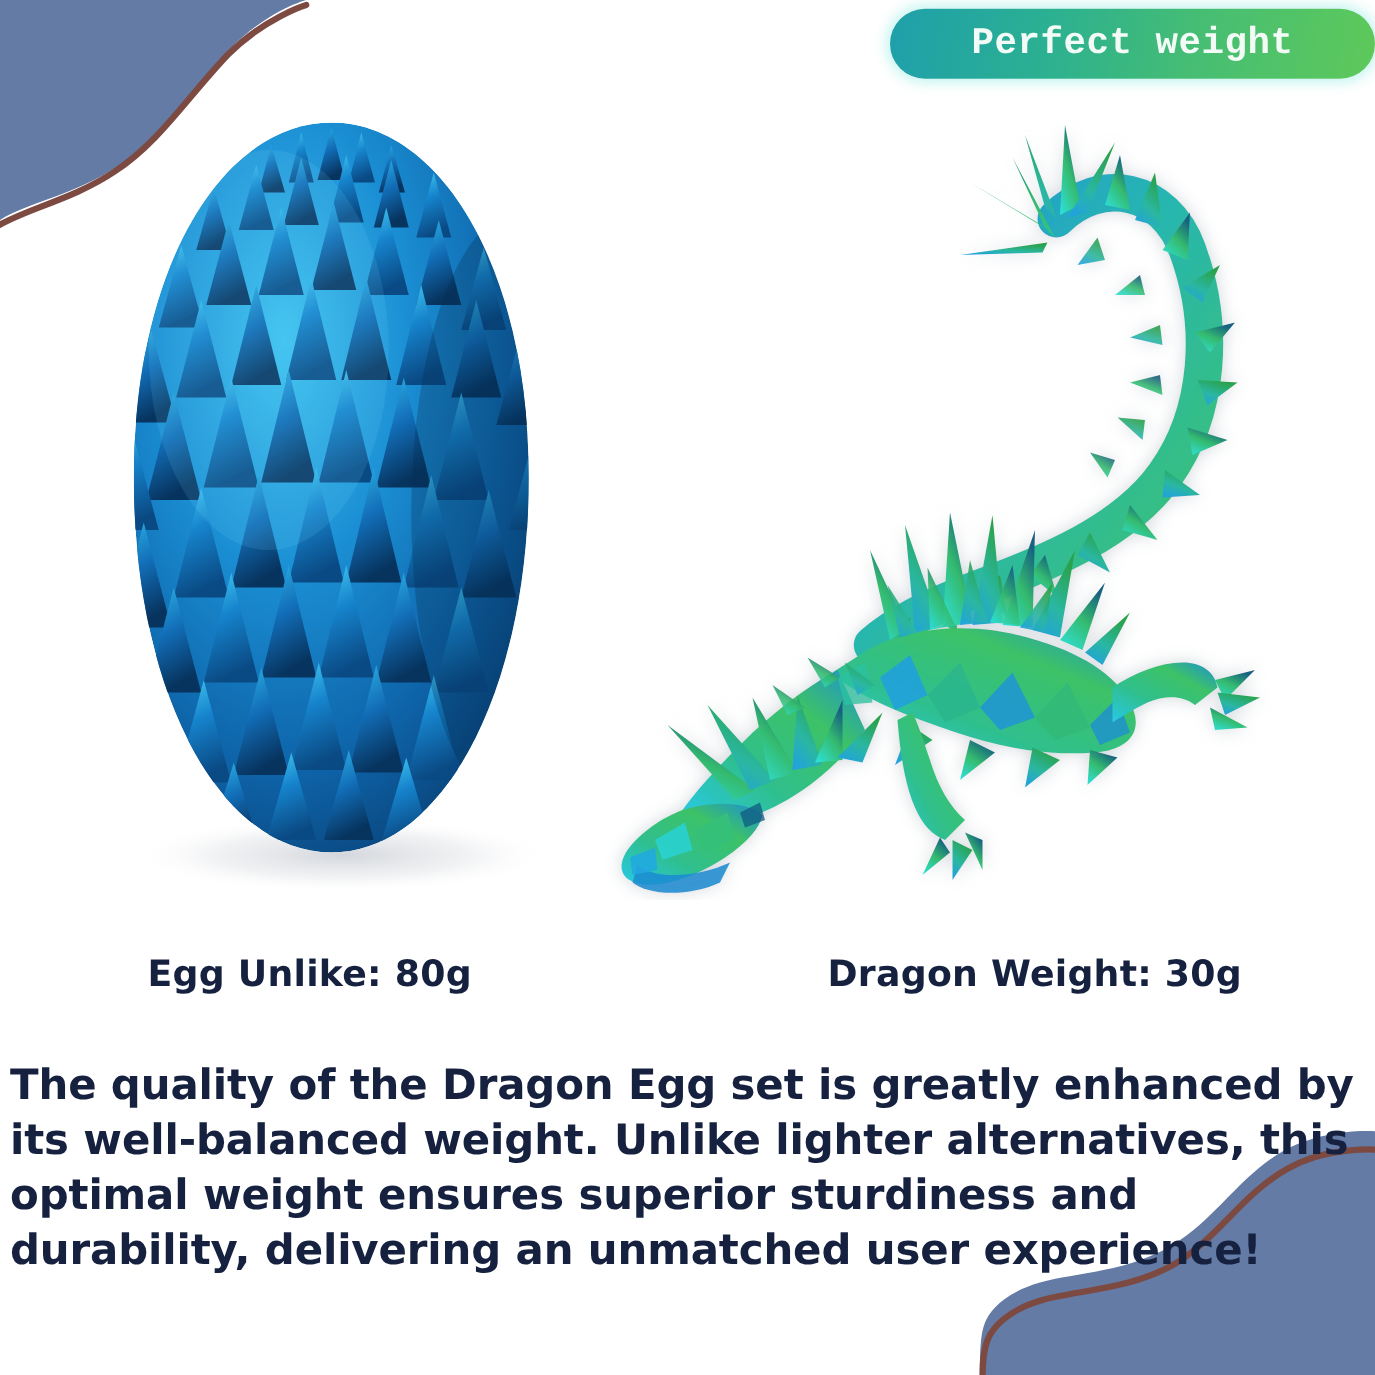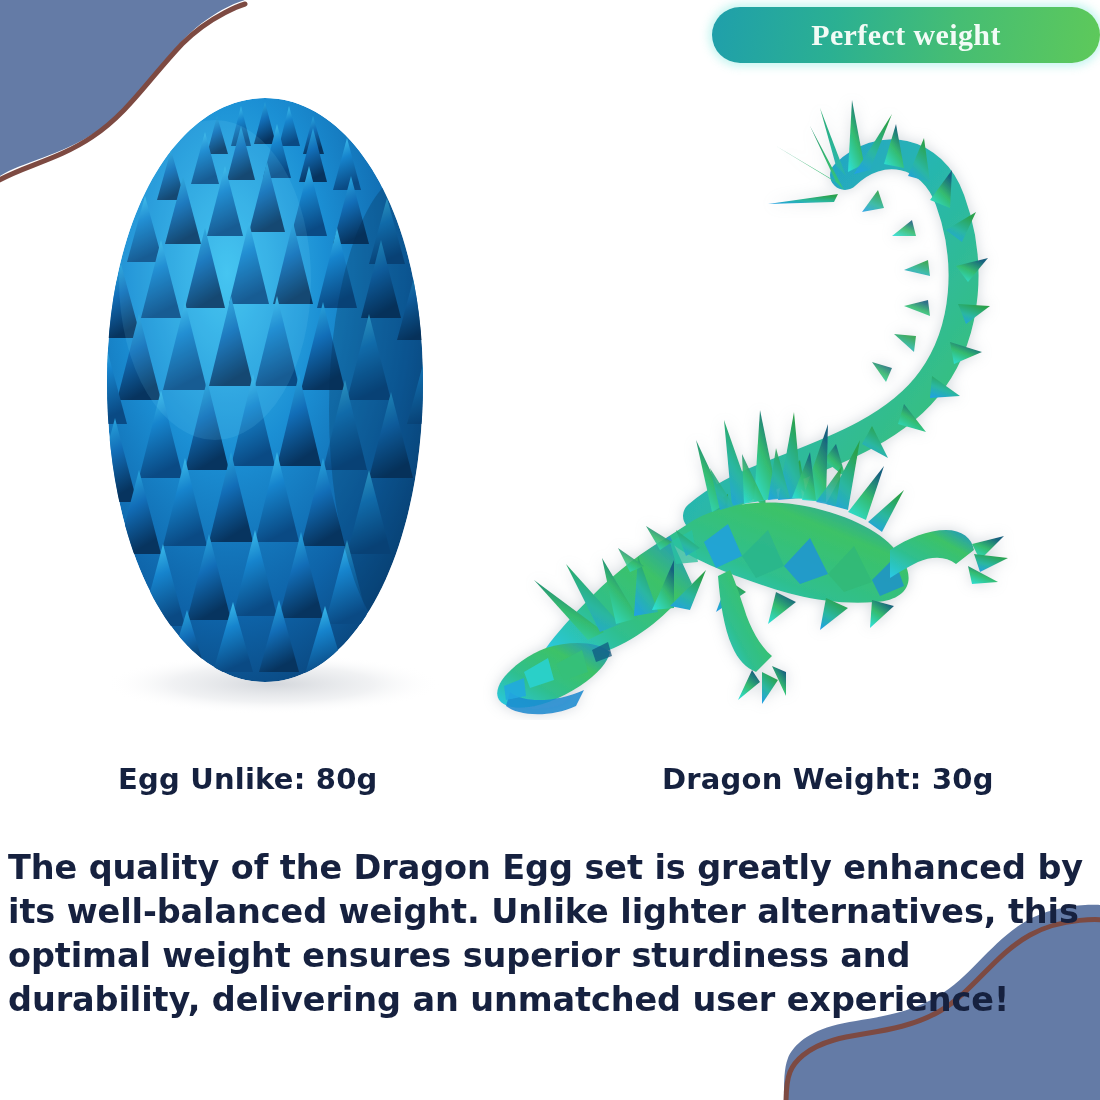--- a/index.html
+++ b/index.html
@@ -44,21 +44,21 @@
     width: 388px;
     height: 56px;
     border-radius: 28px;
     display: flex;
     align-items: center;
     justify-content: center;
     box-shadow: 0 0 10px 3px rgba(120, 230, 220, 0.45);
   }
   #badge-label {
     color: #f2fbf6;
-    font-family: Liberation Serif, serif;
+    font-family: Liberation Mono, monospace;
     font-size: 30px;
     font-weight: bold;
     letter-spacing: 0.4px;
     white-space: nowrap;
   }
 
   
   #products {
     position: absolute;
     top: 80px;

